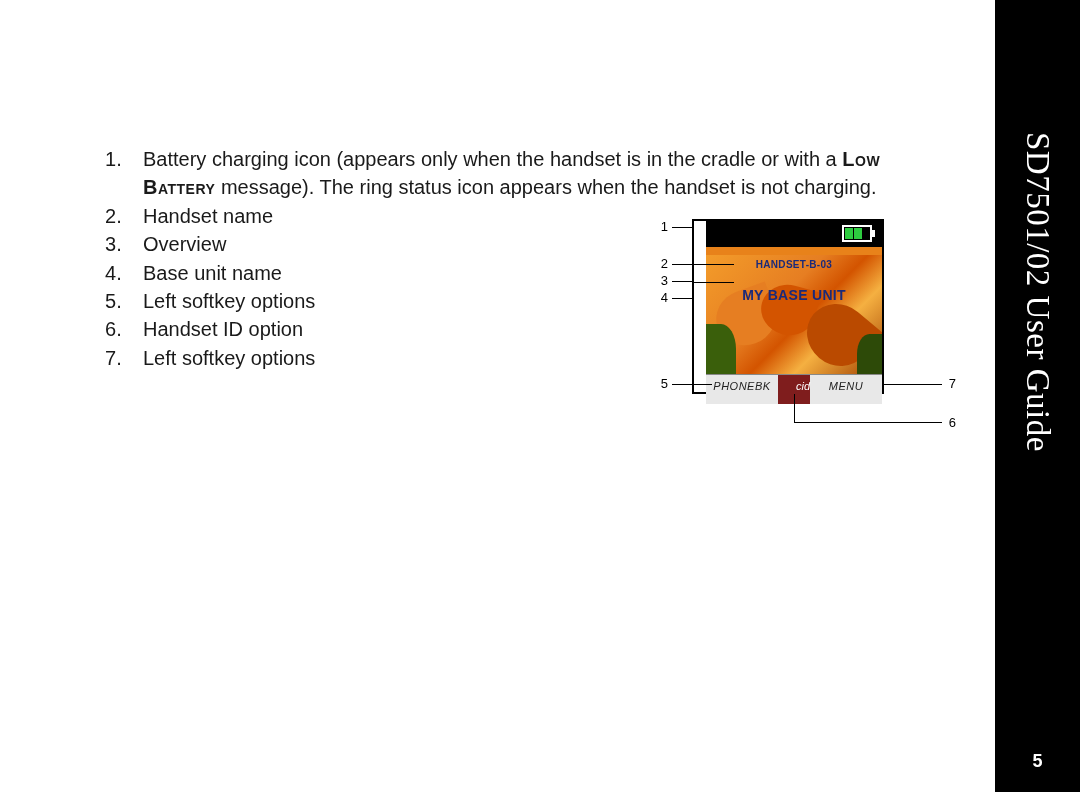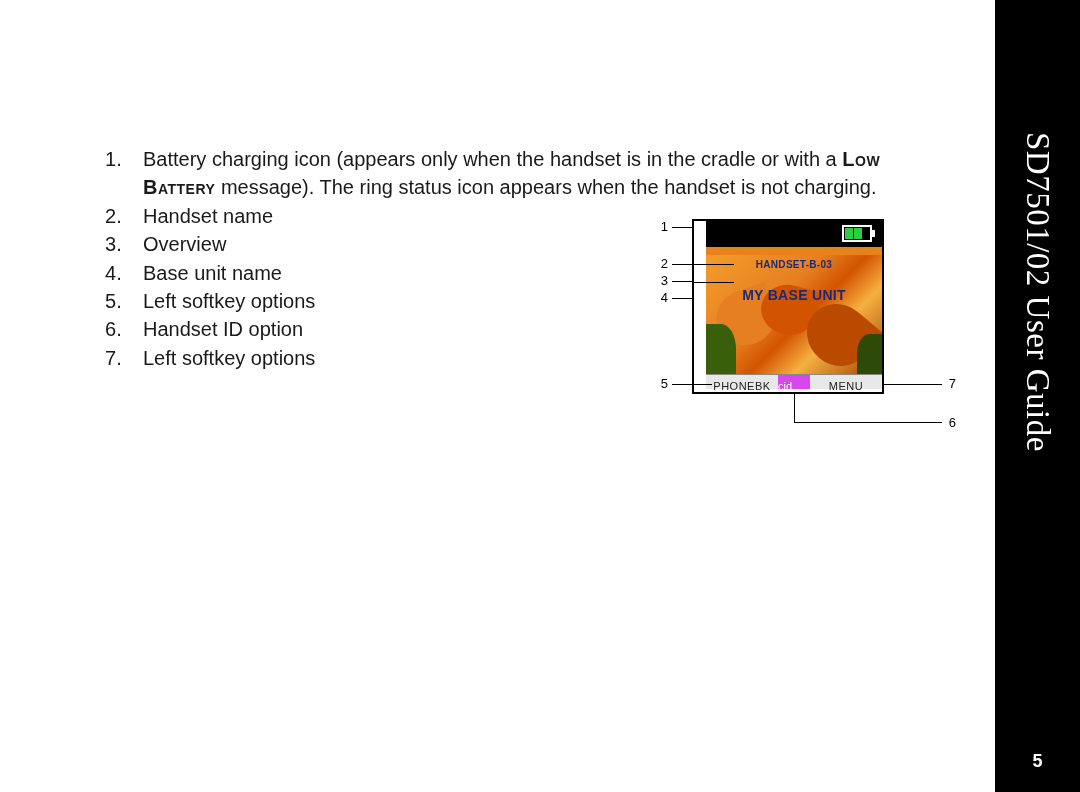--- a/index.html
+++ b/index.html
@@ -135,39 +135,40 @@
     text-align: center;
     color: #1a2a7a;
     font-size: 10px;
     font-weight: bold;
     letter-spacing: 0.3px;
   }
   .hs-label { top: 4px; }
   .bu-label { top: 32px; font-size: 14px; }
 
   .softkey-bar {
-    height: 15px;
+    height: 30px;
     display: flex;
     border-top: 1px solid #888;
     background: #e8e8e8;
+    font-style: italic;
   }
   .sk-left, .sk-right {
     flex: 1;
     font-size: 11px;
     text-align: center;
     line-height: 22px;
     color: #222;
     letter-spacing: 0.5px;
   }
   .sk-cid {
     width: 32px;
-    background: #d946ef;
+    background: #7f1d1d;
     color: #fff;
     font-size: 11px;
-    text-align: left;
+    text-align: right;
     line-height: 22px;
   }
 
   
   .callout-num {
     position: absolute;
     font-size: 13px;
     color: #000;
     width: 12px;
     text-align: right;

